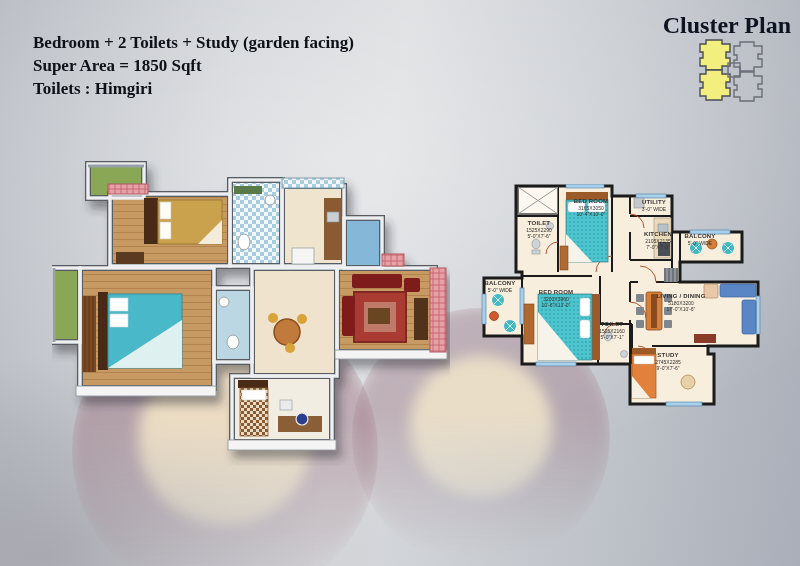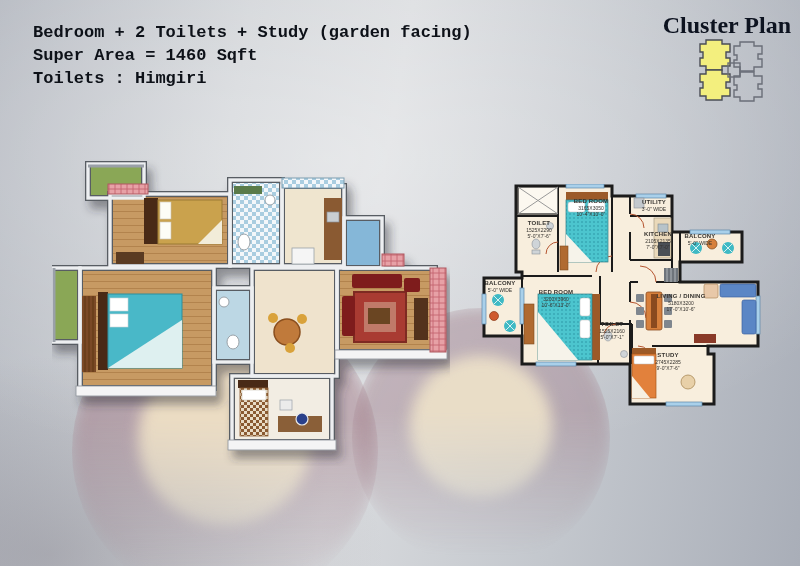--- a/index.html
+++ b/index.html
@@ -13,22 +13,22 @@
   }
   
   .flower{position:absolute;border-radius:50%;filter:blur(7px);
     -webkit-mask-image:linear-gradient(to bottom,rgba(0,0,0,.95) 40%,rgba(0,0,0,0) 96%);
     mask-image:linear-gradient(to bottom,rgba(0,0,0,.95) 40%,rgba(0,0,0,0) 96%);}
   .flower.f1{left:72px;top:298px;width:306px;height:306px;
     background:radial-gradient(circle at 50% 46%,#ecdcc2 0 37%,rgba(166,128,140,.55) 40% 68%,rgba(166,128,140,0) 73%);}
   .flower.f2{left:352px;top:308px;width:258px;height:258px;
     background:radial-gradient(circle at 50% 46%,#eaddc6 0 36%,rgba(158,122,134,.45) 39% 68%,rgba(158,122,134,0) 73%);}
   
-  .title-block{position:absolute;left:33px;top:21px;color:#0d1118;
-    font-family:Liberation Mono, monospace;font-weight:bold;}
+  .title-block{position:absolute;left:33px;top:31px;color:#0d1118;
+    font-family:Liberation Serif, serif;font-weight:bold;}
   .title-block .tl{font-size:17px;line-height:23px;white-space:nowrap;}
   .cluster-label{position:absolute;right:9px;top:12px;color:#0d1320;
     font-family:"Liberation Serif",serif;font-weight:bold;font-size:24px;}
   .cluster-icon{position:absolute;left:688px;top:36px;}
   
   .plan3d{position:absolute;left:52px;top:156px;}
   .plan2d{position:absolute;left:480px;top:184px;}
   
   .rlabel{position:absolute;transform:translate(-50%,-50%);text-align:center;
     color:#35322e;line-height:1.2;white-space:nowrap;z-index:6;}
@@ -368,21 +368,21 @@
     <div class="dm">17'-0"X10'-6"</div>
   </div>
   <div class="rlabel" style="left:668px;top:362px">
     <div class="nm">STUDY</div>
     <div class="dm">2745X2285</div>
     <div class="dm">9'-0"X7'-6"</div>
   </div>
 
   <div class="title-block">
     <div class="tl">Bedroom + 2 Toilets + Study (garden facing)</div>
-    <div class="tl">Super Area = 1460 Sqft</div>
+    <div class="tl">Super Area = 1850 Sqft</div>
     <div class="tl">Toilets : Himgiri</div>
   </div>
 
   <div class="cluster-label">Cluster Plan</div>
 
   <svg class="cluster-icon" width="88" height="68" viewBox="0 0 88 68">
     <g stroke="#4a4d55" stroke-width="1.4" stroke-linejoin="miter">
 
       <path fill="#f3ef7e" d="M18,4 h16 v4 h8 v8 h-4 v6 h4 v8 h-8 v4 h-16 v-4 h-6 v-8 h3 v-6 h-3 v-8 h6 z"></path>
       <path fill="#f3ef7e" d="M18,34 h16 v4 h8 v8 h-4 v6 h4 v8 h-8 v4 h-16 v-4 h-6 v-8 h3 v-6 h-3 v-8 h6 z"></path>

